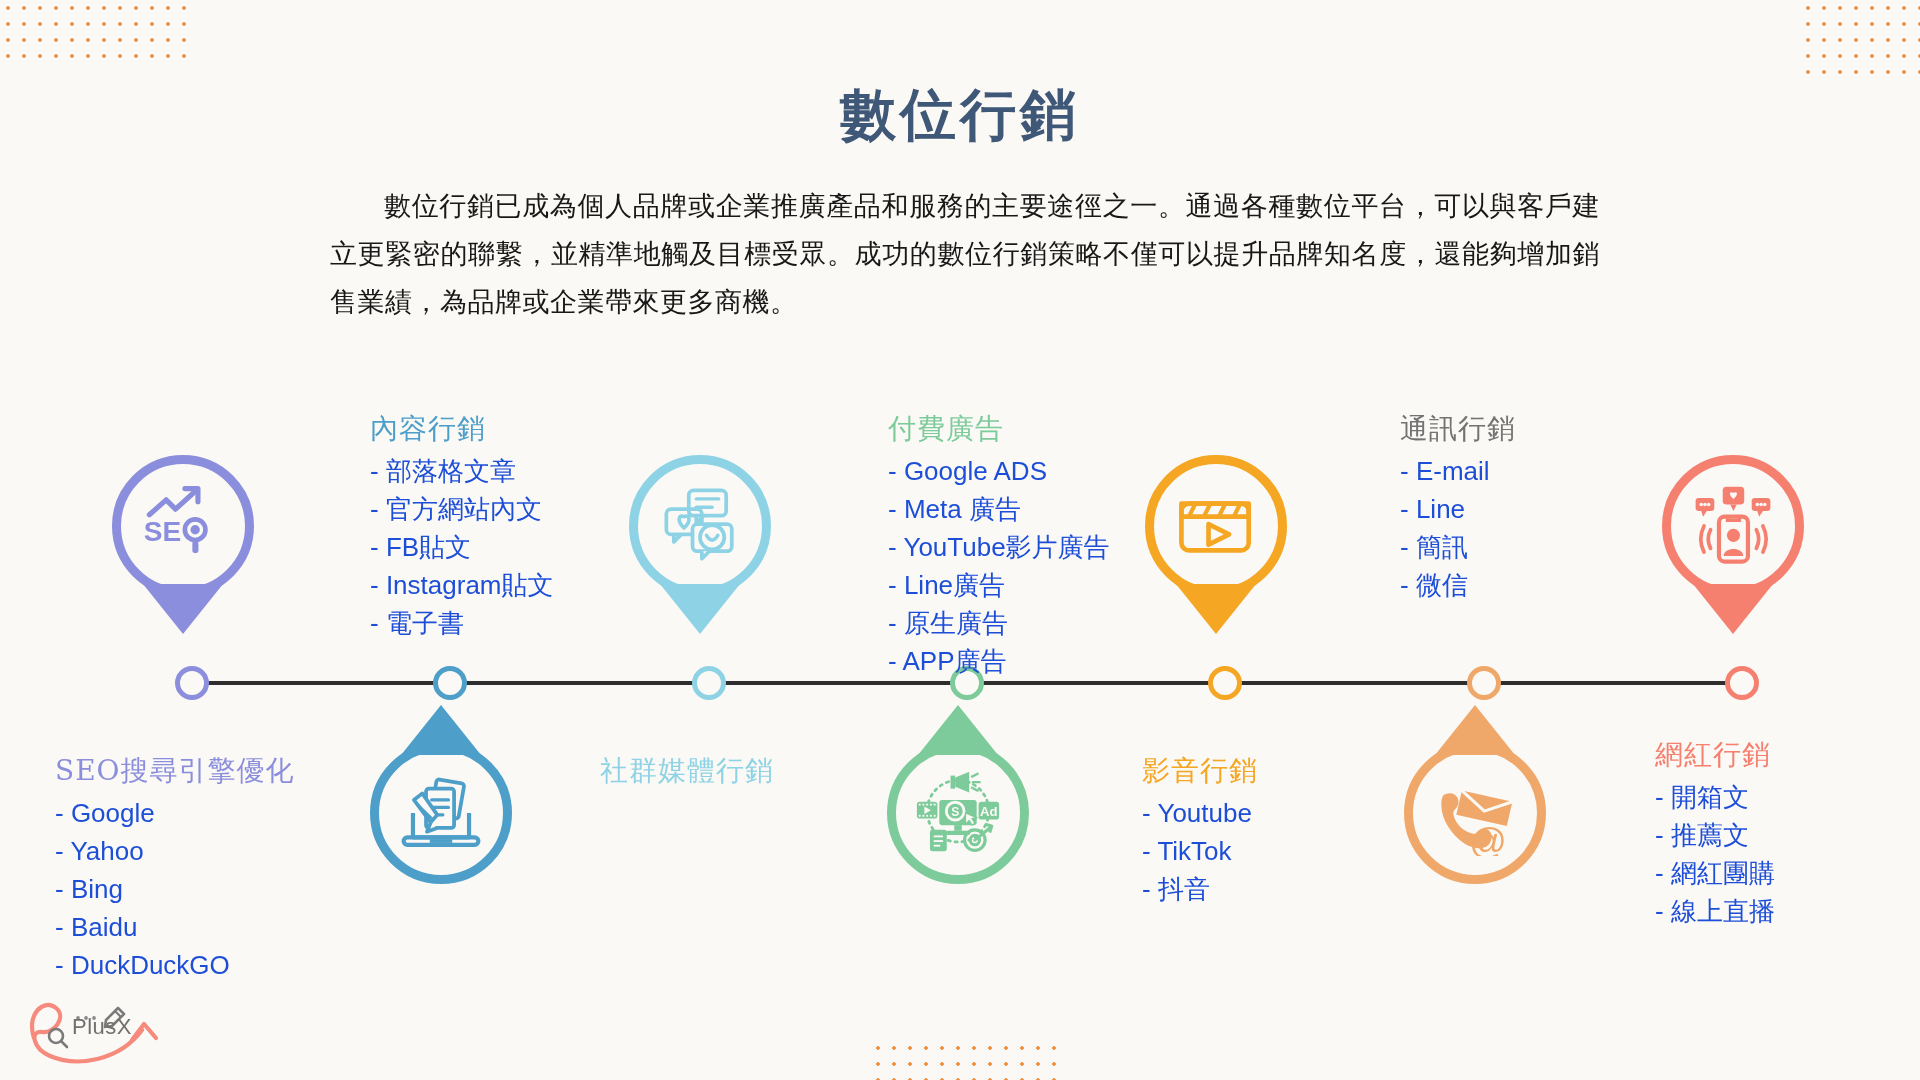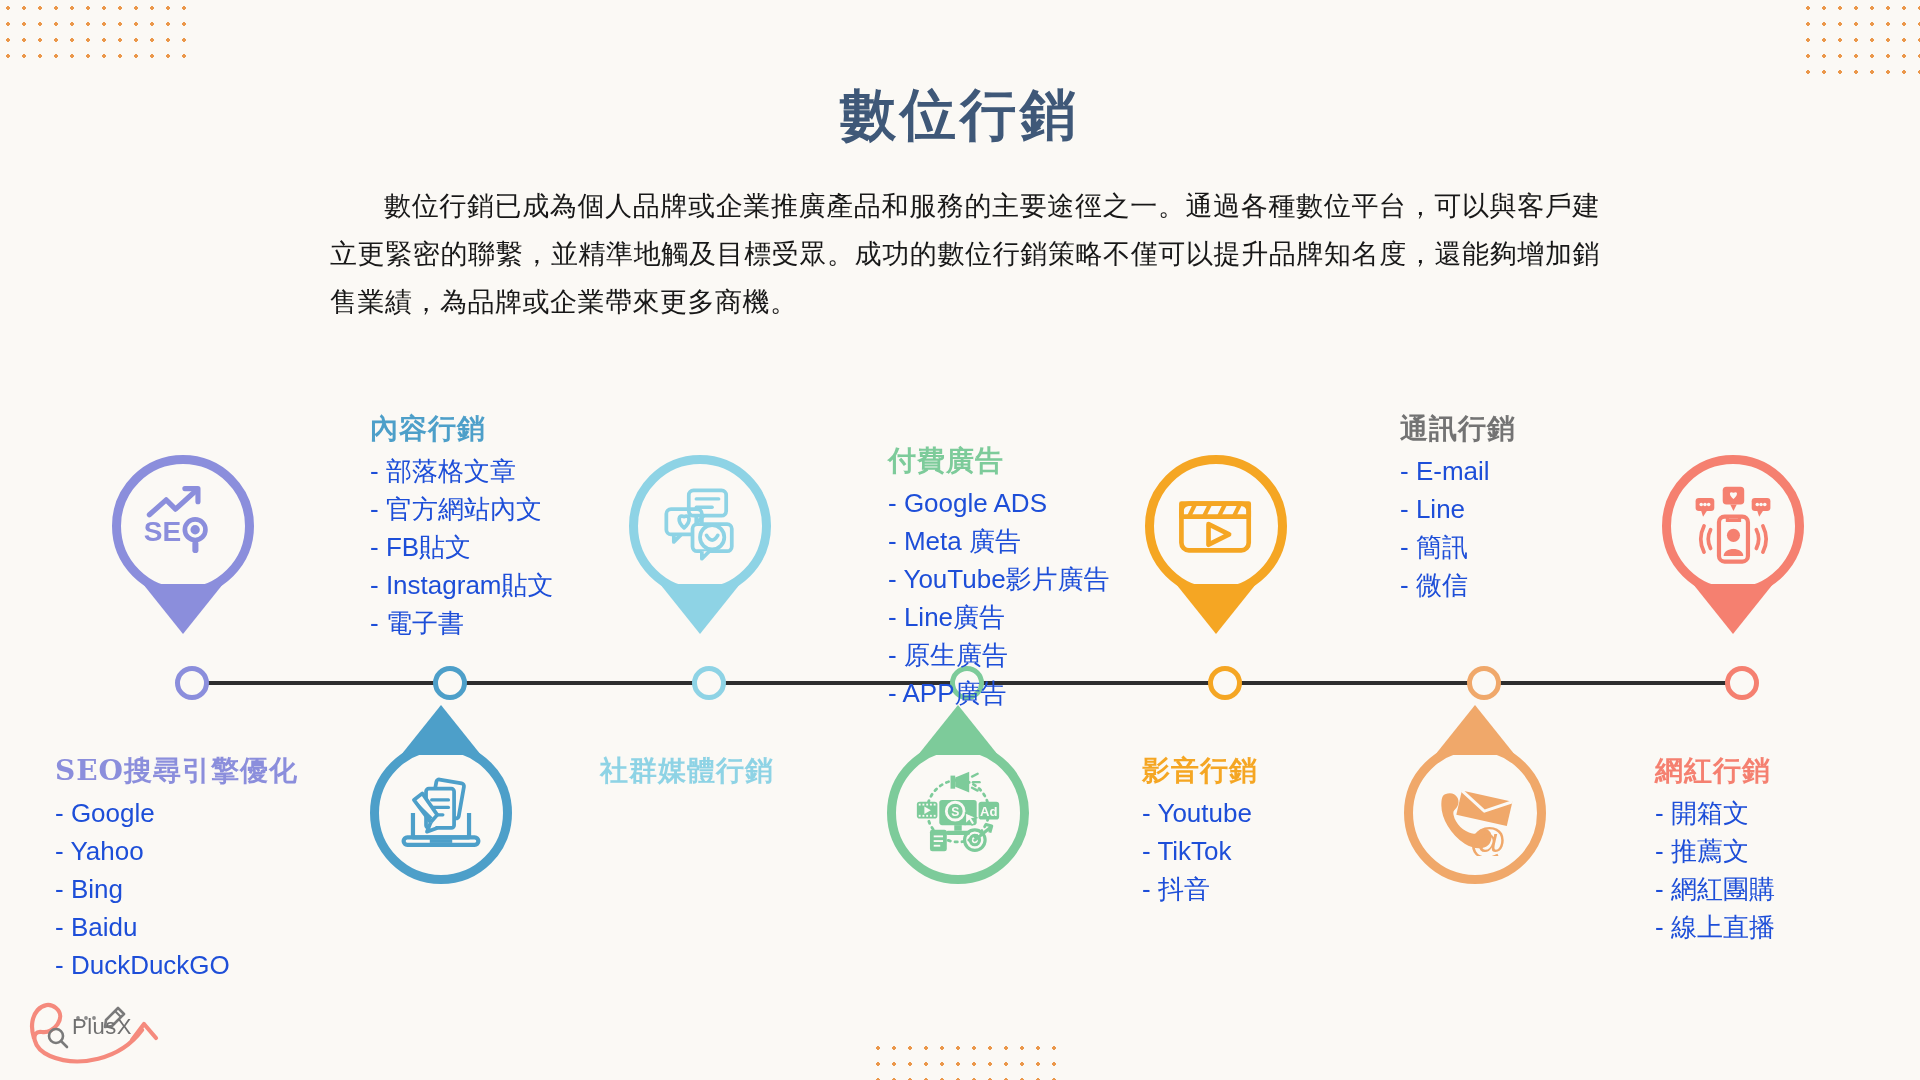--- a/index.html
+++ b/index.html
@@ -115,21 +115,21 @@
     transform: translateX(-50%);
     border-bottom: 50px solid currentColor;
   }
 
   .pin svg { width: 86px; height: 86px; display: block; }
 
   
   .label-block { position: absolute; z-index: 5; }
   .label-title {
     font-family: "DejaVu Serif", "Liberation Serif", serif;
-    font-weight: 700;
+    font-weight: 400;
     font-size: 28px;
     letter-spacing: 1px;
     margin-bottom: 4px;
     white-space: nowrap;
   }
   .label-list { list-style: none; }
   .label-list li {
     font-size: 26px;
     line-height: 38px;
     color: #1d4ed8;
@@ -215,21 +215,21 @@
     </div>
     <div class="node-dot" style="left: 950px; border-color: rgb(125, 203, 154);"></div>
     <div class="marker down" style="left: 887px; top: 742px; color: rgb(125, 203, 154);">
       <div class="pin">
         <svg viewBox="0 0 88 92">
           <use href="#ico-monitor-dollar-megaphone-ad-target-icon"></use>
         </svg>
       </div>
     </div>
     <div class="label-block" style="left: 888px; top: 410px; width: 280px;">
-      <div class="label-title" style="color: rgb(125, 203, 154); margin-top: 32px;">付費廣告</div>
+      <div class="label-title" style="color: rgb(125, 203, 154);">付費廣告</div>
       <ul class="label-list">
         <li>Google  ADS</li>
         <li>Meta 廣告</li>
         <li>YouTube影片廣告</li>
         <li>Line廣告</li>
         <li>原生廣告</li>
         <li>APP廣告</li>
       </ul>
     </div>
     <div class="node-dot" style="left: 1208.33px; border-color: rgb(245, 166, 35);"></div>
@@ -266,21 +266,21 @@
       </ul>
     </div>
     <div class="node-dot" style="left: 1725px; border-color: rgb(245, 128, 112);"></div>
     <div class="marker up" style="left: 1662px; top: 455px; color: rgb(245, 128, 112);">
       <div class="pin">
         <svg viewBox="0 0 88 92">
           <use href="#ico-phone-person-hearts-icon"></use>
         </svg>
       </div>
     </div>
-    <div class="label-block" style="left: 1655px; top: 752px; width: 260px;">
+    <div class="label-block" style="left: 1655px; top: 736px; width: 260px;">
       <div class="label-title" style="color: rgb(245, 128, 112);">網紅行銷</div>
       <ul class="label-list">
         <li>開箱文</li>
         <li>推薦文</li>
         <li>網紅團購</li>
         <li>線上直播</li>
       </ul>
     </div>
   </div>
 

